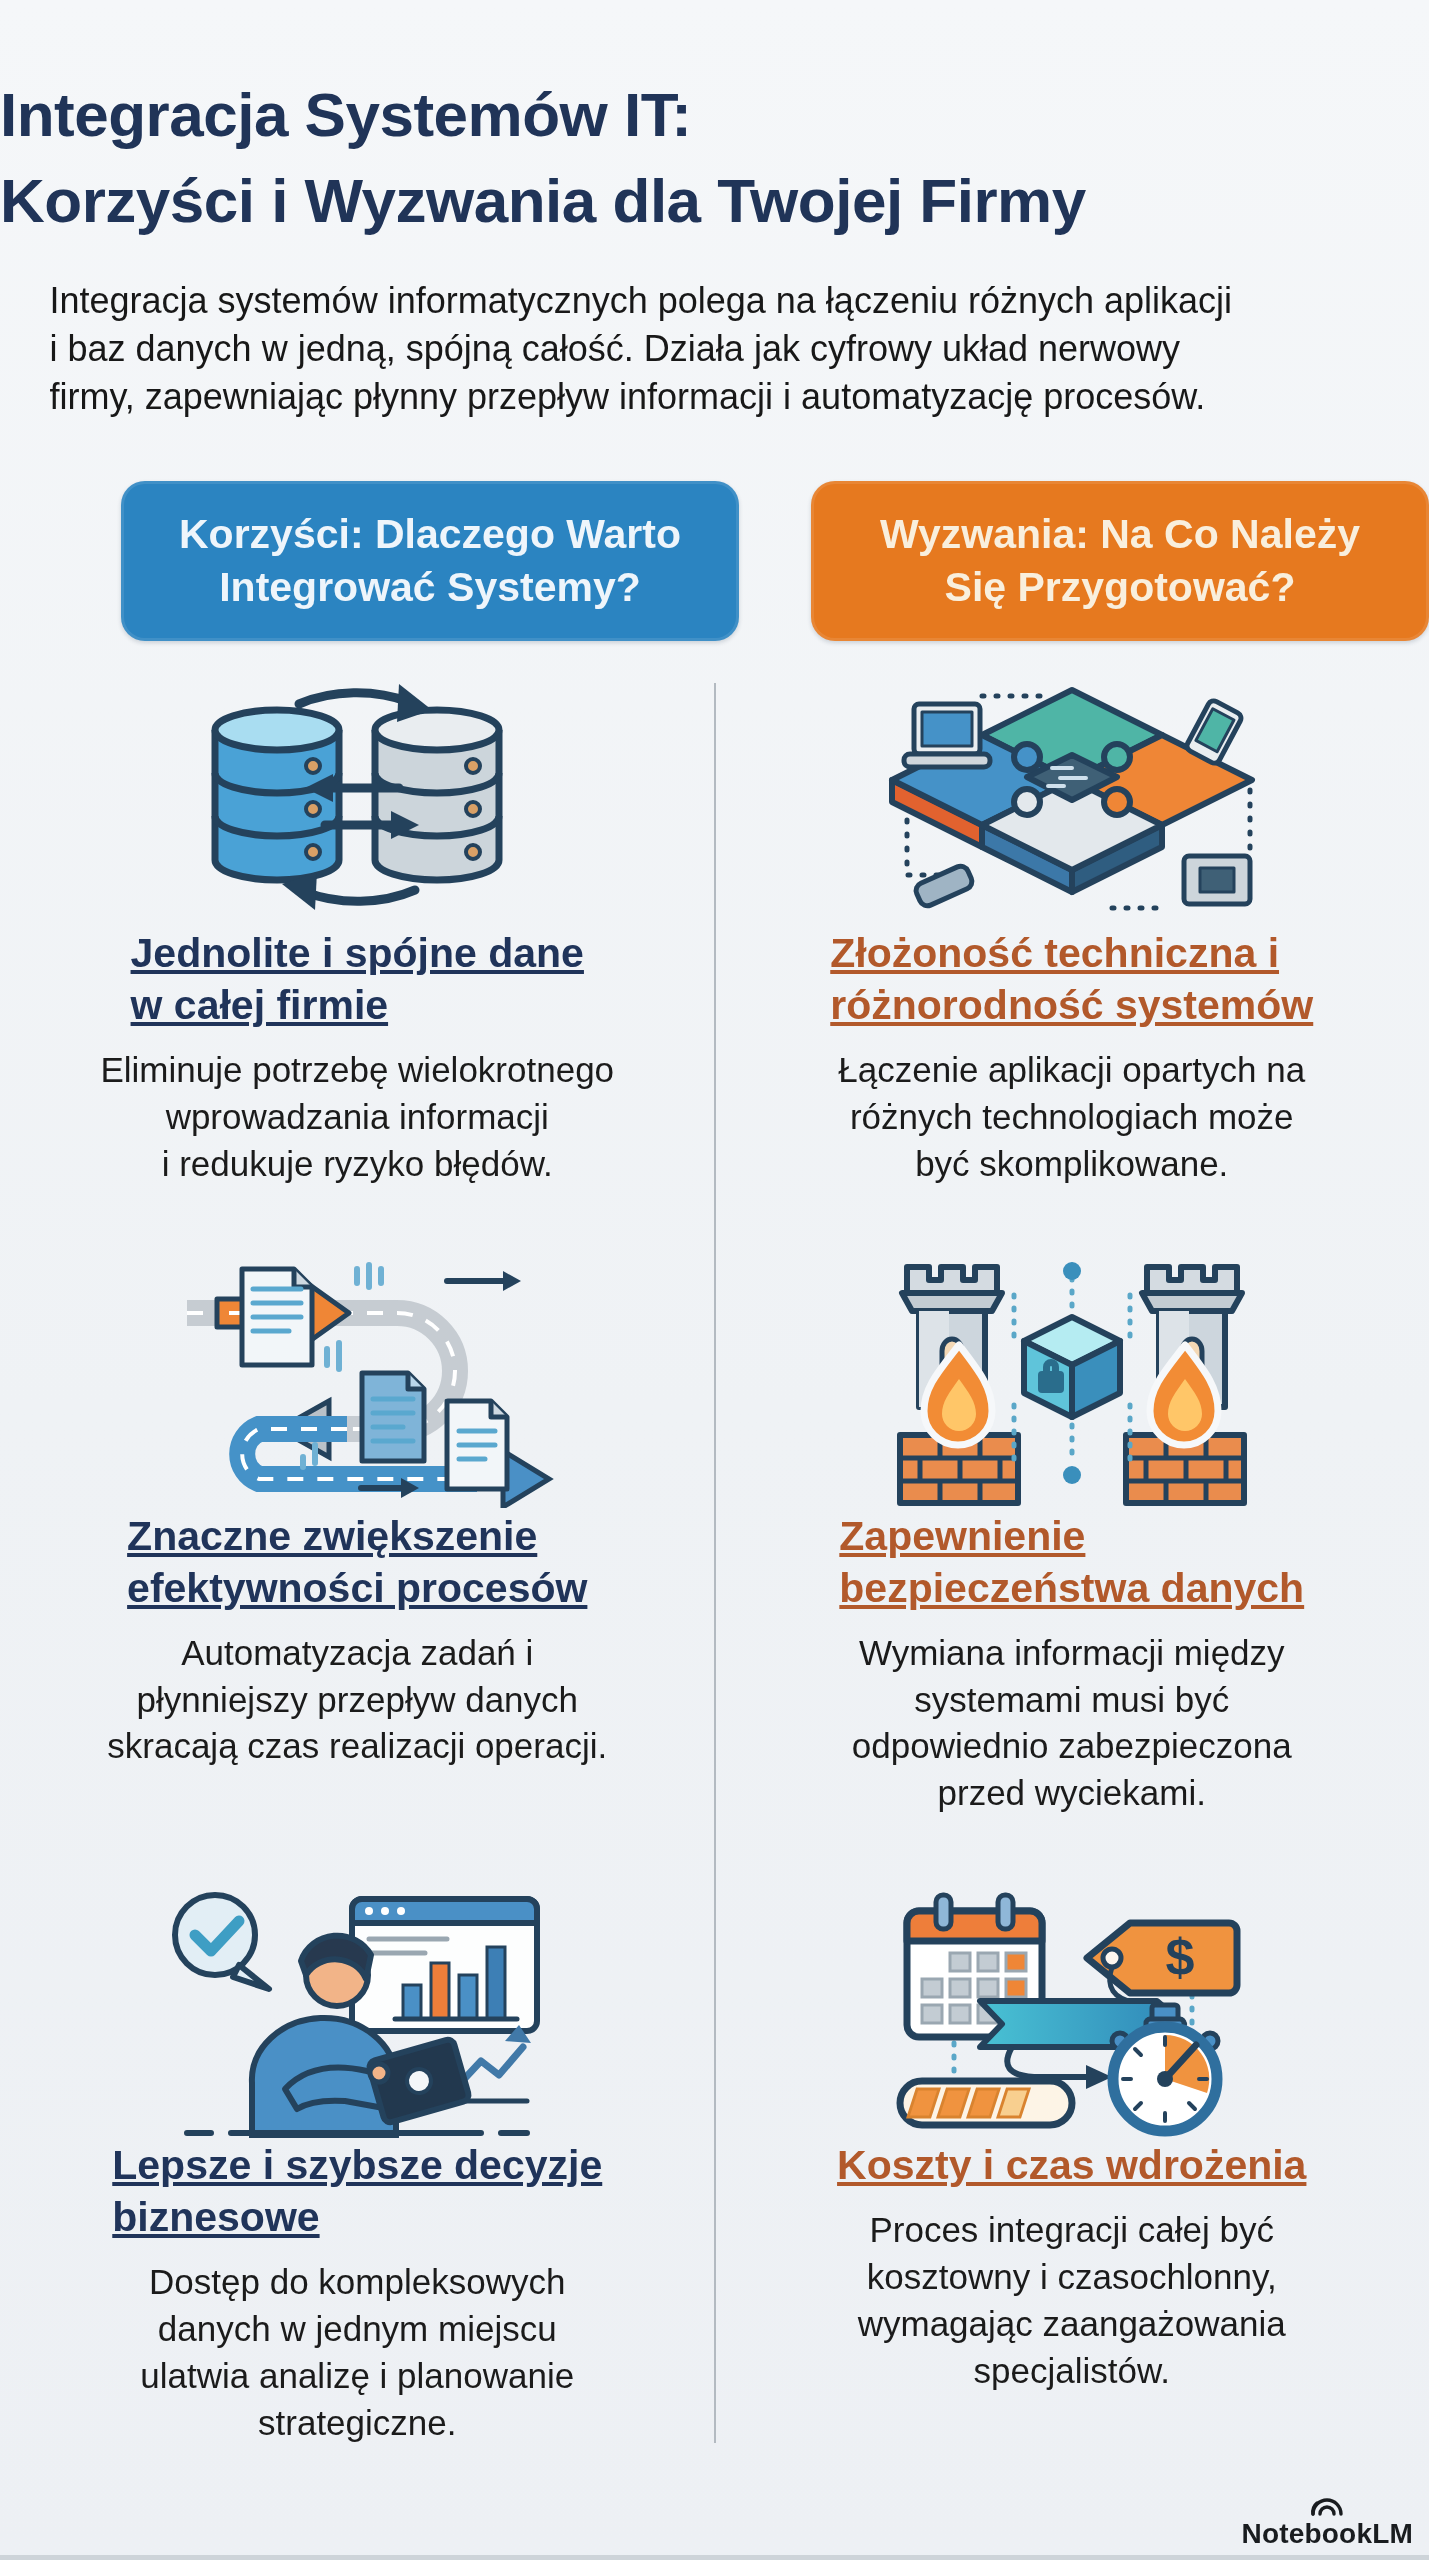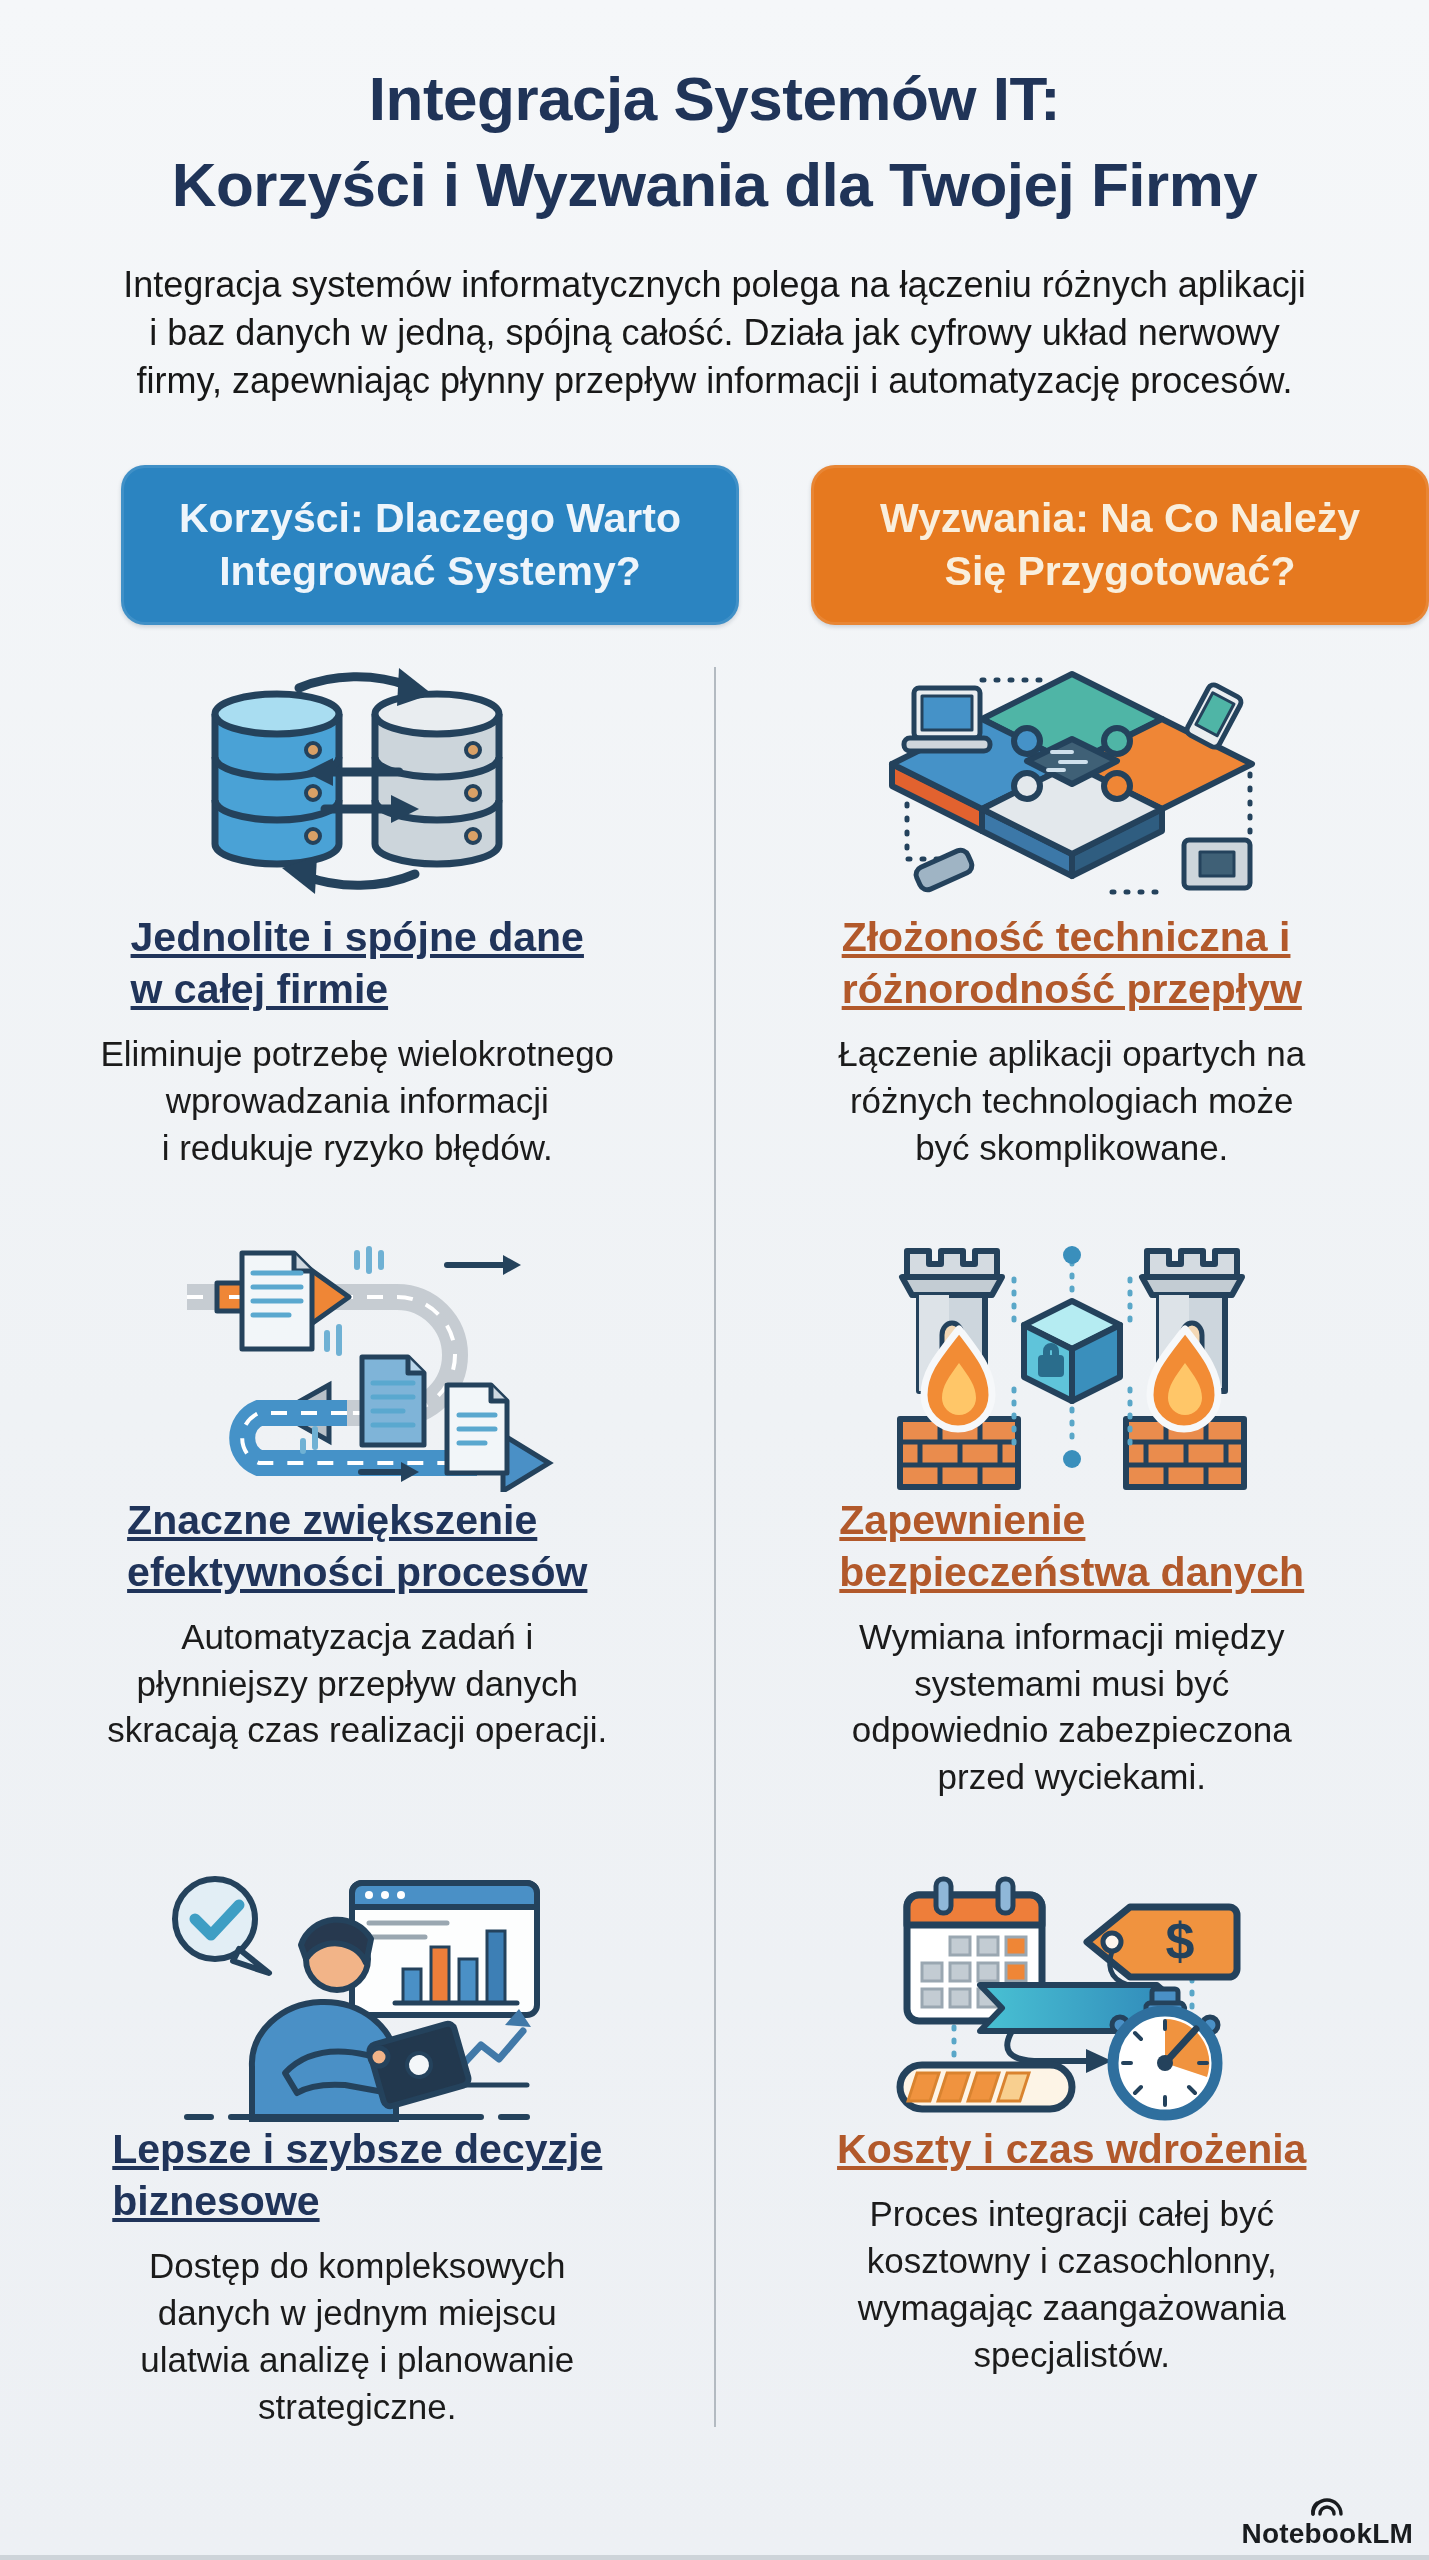--- a/index.html
+++ b/index.html
@@ -2,21 +2,21 @@
 <html lang="pl"><head>
 <meta charset="utf-8">
 <style>
   html,body{margin:0;padding:0;background:#e9ecef;}
   .page{
     position:relative;width:1429px;height:2560px;overflow:hidden;
     background:linear-gradient(180deg,#f5f7f9 0%,#eff2f5 55%,#edf0f4 100%);
     font-family:"Liberation Sans",sans-serif;
   }
   .page::after{content:"";position:absolute;left:0;right:0;bottom:0;height:5px;background:#ced4d9;}
-  .header{padding-top:56px;text-align:center;}
+  .header{padding-top:72px;text-align:left;}
   .title{font-size:62px;font-weight:bold;color:#203458;line-height:1.38;letter-spacing:-0.5px;white-space:pre-line;}
   .intro{margin:34px auto 0;max-width:1330px;font-size:36px;color:#181818;line-height:1.33;white-space:pre-line;}
   .buttons{margin-top:60px;display:flex;justify-content:flex-end;gap:72px;}
   .btn{width:618px;height:160px;border-radius:24px;display:flex;align-items:center;justify-content:center;
        text-align:center;font-size:41px;font-weight:bold;line-height:1.28;white-space:pre-line;
        box-shadow:0 2px 4px rgba(30,50,80,0.18), inset 0 0 0 3px rgba(255,255,255,0.10);}
   .btn-blue{background:#2b84c1;color:#eef5fb;}
   .btn-orange{background:#e6791f;color:#f9efdd;}
   .columns{position:relative;margin-top:28px;display:grid;grid-template-columns:1fr 1fr;row-gap:64px;}
   .divider{position:absolute;left:calc(50% - 1px);top:14px;bottom:4px;width:2px;background:#b3bac1;}
@@ -130,21 +130,21 @@
             </g>
             <rect x="322" y="186" width="66" height="48" rx="5" fill="#cdd5db"></rect>
             <rect x="338" y="198" width="34" height="24" fill="#3f6076" stroke-width="3"></rect>
             <g transform="rotate(-24 82 216)">
               <rect x="54" y="204" width="56" height="24" rx="8" fill="#9fb4c4"></rect>
             </g>
           </g>
         </svg>
       </div>
       <div class="item-heading">Złożoność techniczna i
-różnorodność przepływ</div>
+różnorodność systemów</div>
       <div class="item-text">Łączenie aplikacji opartych na
 różnych technologiach może
 być skomplikowane.</div>
     </div>
 
     <div class="item benefits-item">
       <div class="icon">
         <svg width="420" height="255" viewBox="0 0 420 255">
           <path d="M40,60 H250 A58,58 0 0 1 250,176 H180" stroke="#c6ccd2" stroke-width="26" fill="none"></path>
           <path d="M40,60 H250 A58,58 0 0 1 250,176 H180" stroke="#ffffff" stroke-width="4" fill="none" stroke-dasharray="16 14"></path>

